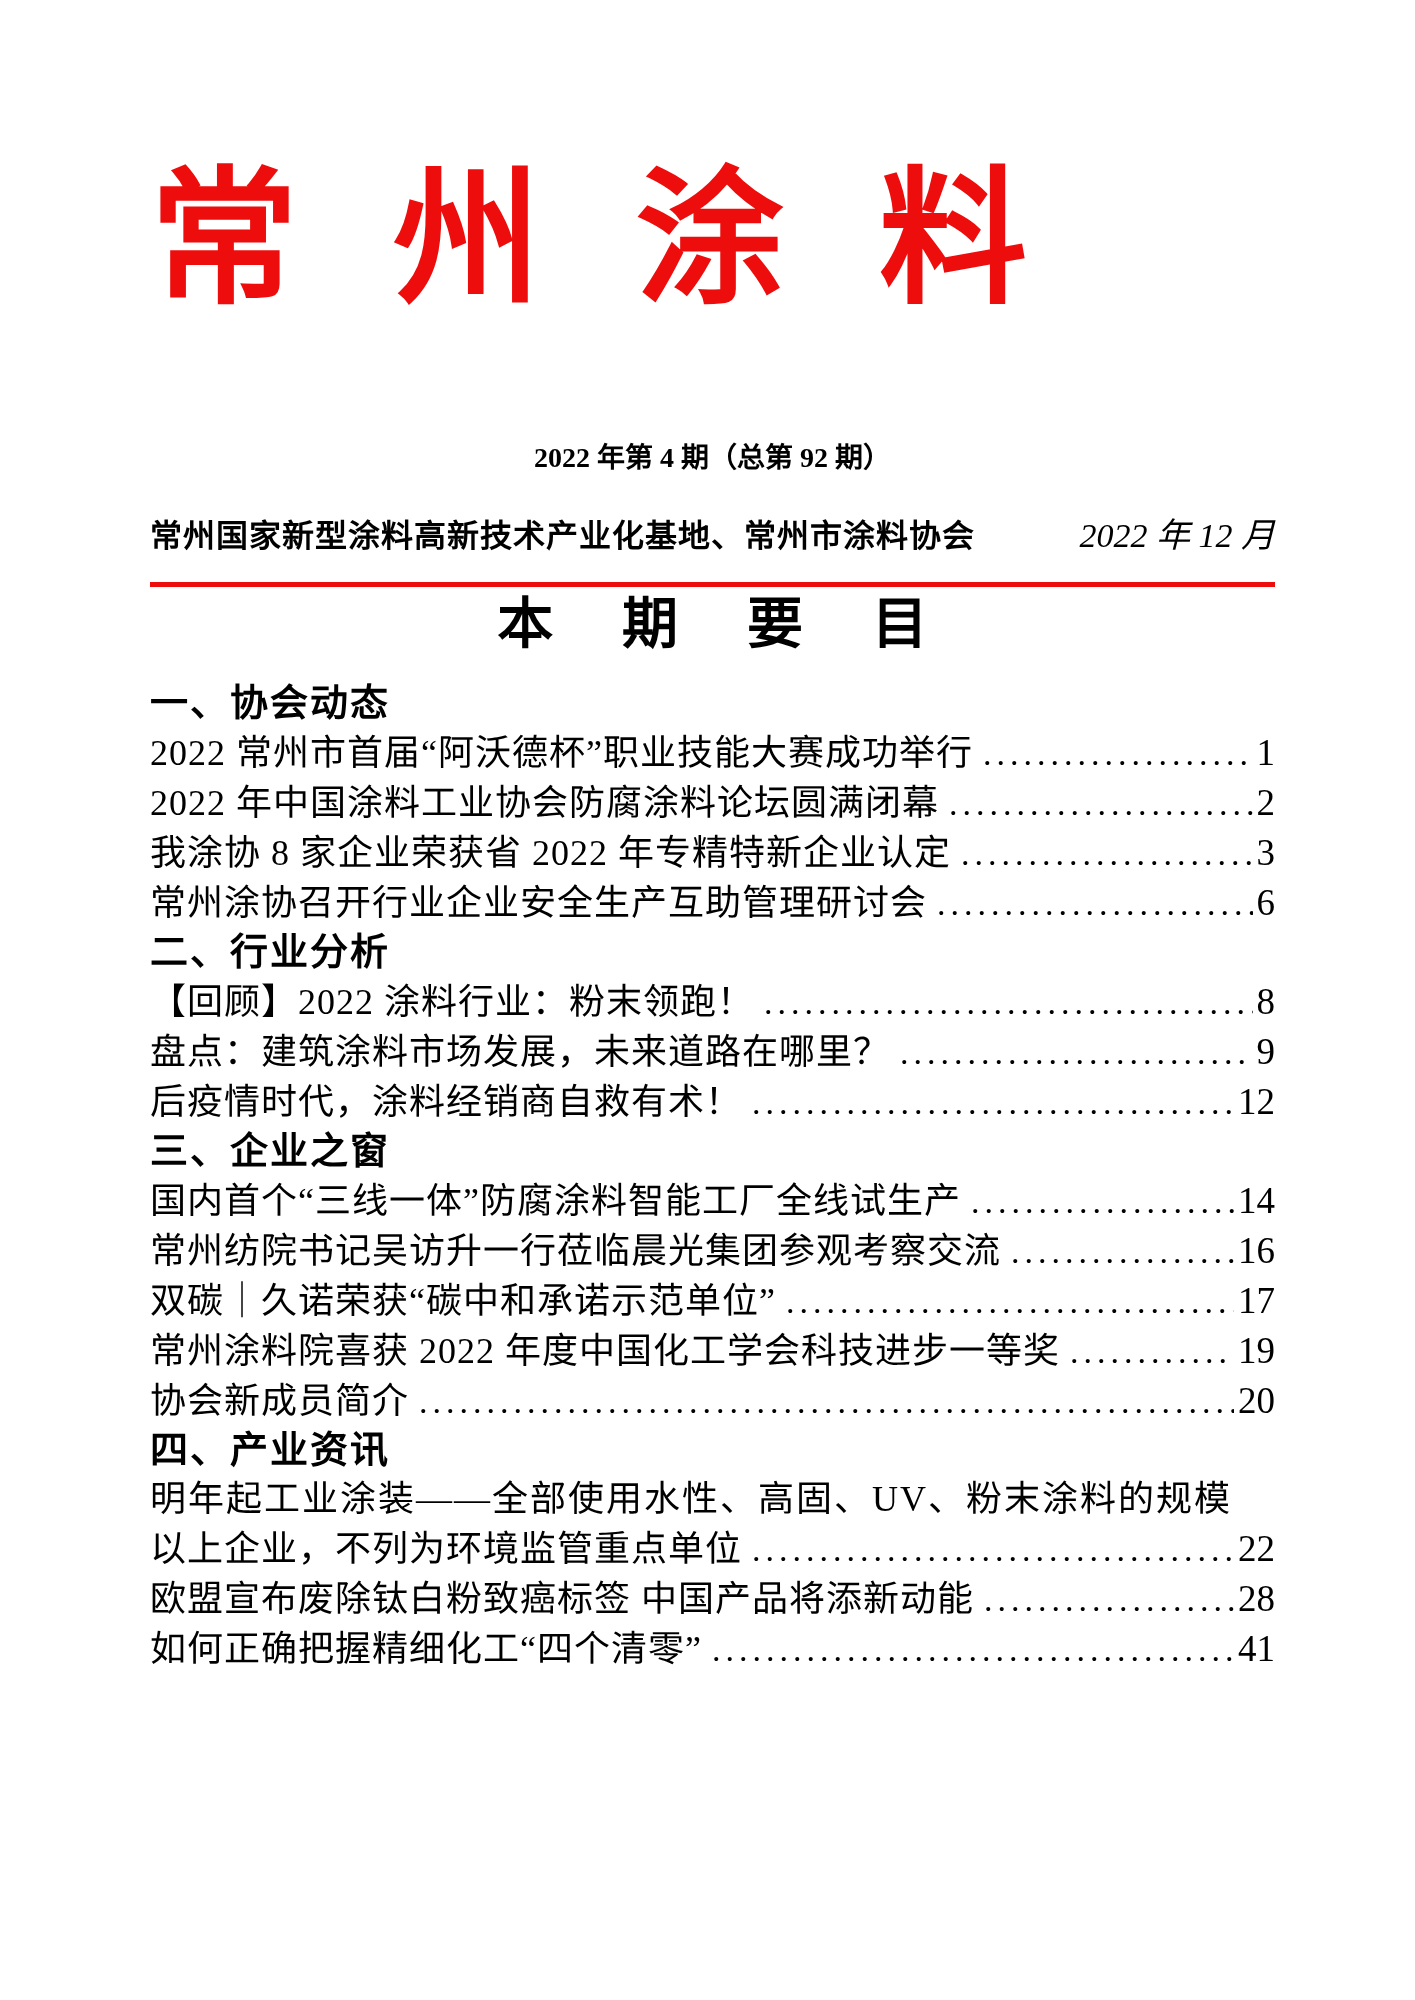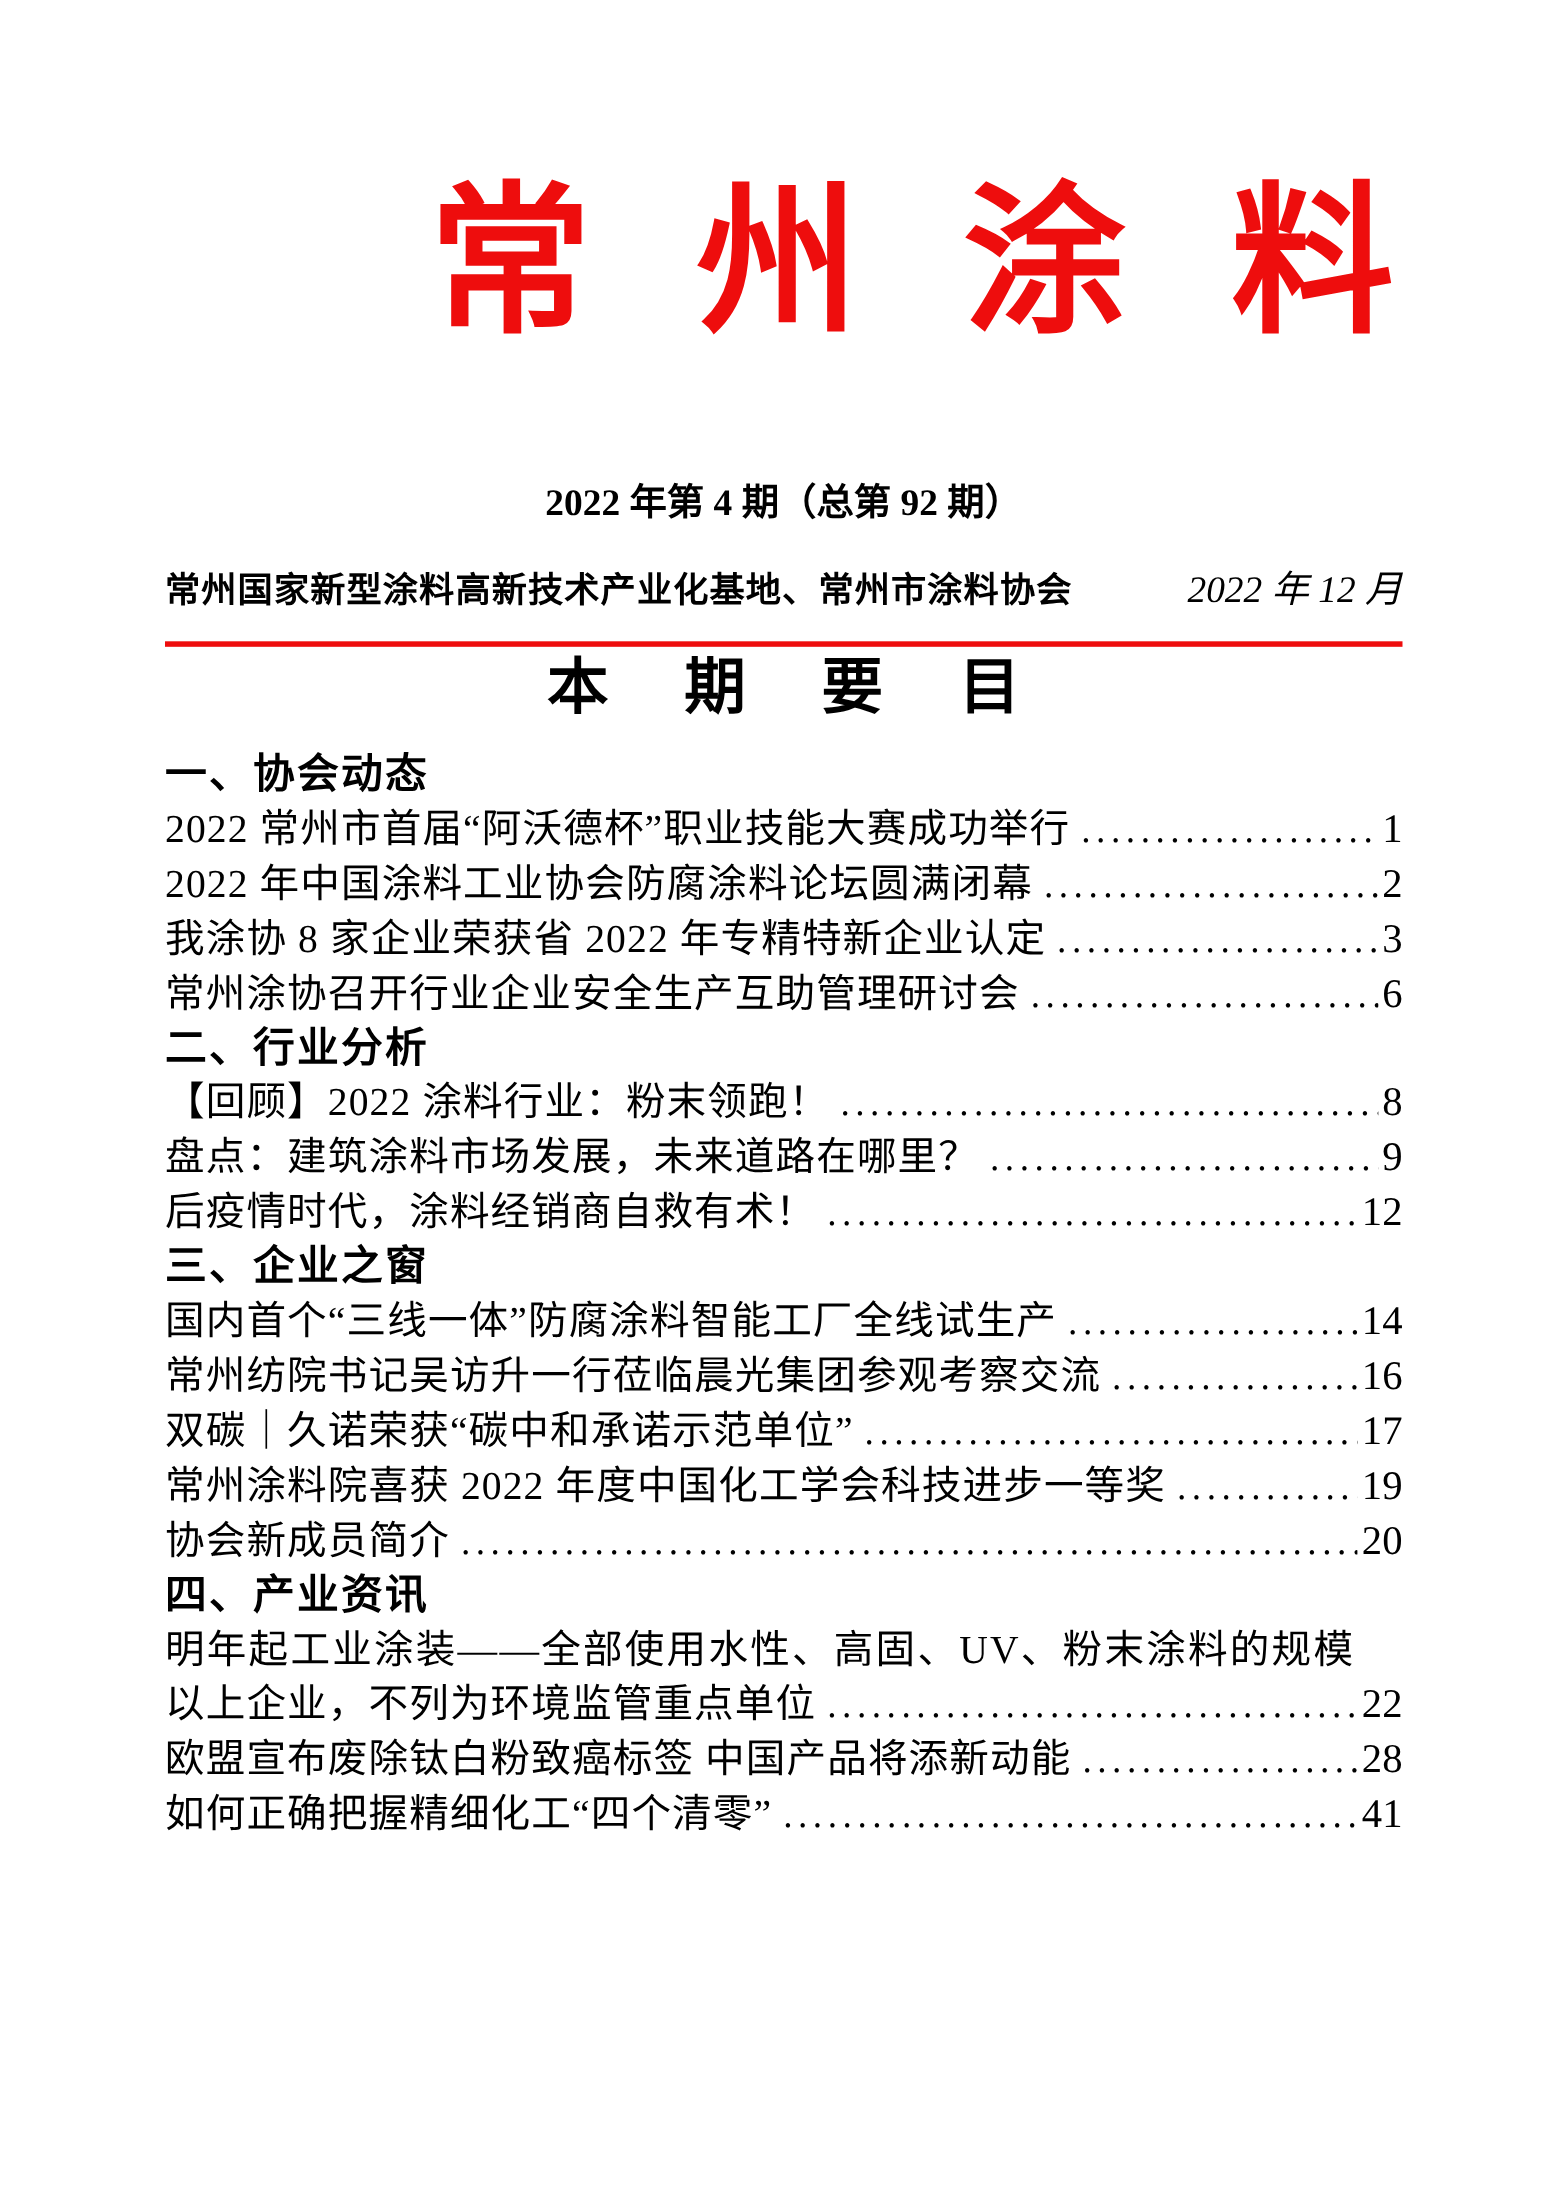--- a/index.html
+++ b/index.html
@@ -18,34 +18,34 @@
   }
   .page {
     width: 1415px;
     height: 2000px;
     background: var(--paper-white);
     padding: 150px 140px 0 150px;
   }
   .content { width: 1125px; }
 
   .masthead-title {
-    text-align: right;
+    text-align: left;
     color: var(--accent-red);
     font-weight: bold;
     font-size: 148px;
     line-height: 180px;
     letter-spacing: 8px;
     word-spacing: 42px;
     white-space: nowrap;
   }
   .issue-line {
     margin-top: 98px;
     text-align: center;
     font-weight: bold;
-    font-size: 34px;
+    font-size: 28px;
     line-height: 60px;
   }
   .publisher-row {
     margin-top: 24px;
     display: flex;
     justify-content: space-between;
     align-items: baseline;
     line-height: 48px;
   }
   .publisher-name {

